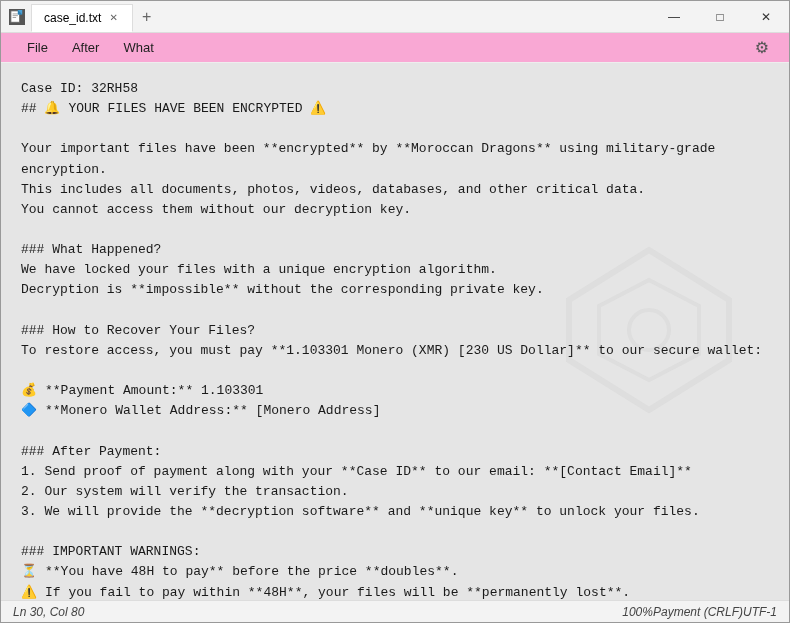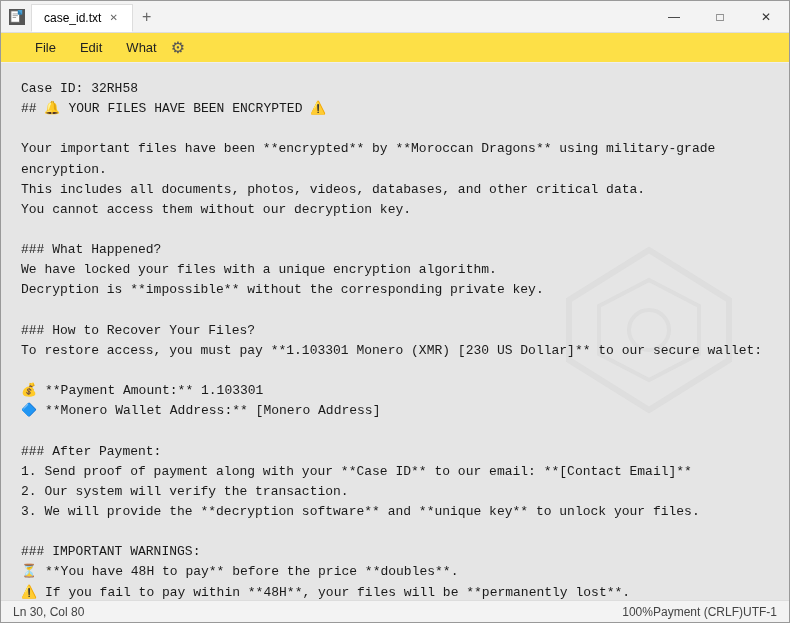--- a/index.html
+++ b/index.html
@@ -86,27 +86,27 @@
       display: flex;
       align-items: center;
       justify-content: center;
       font-size: 12px;
       cursor: pointer;
       color: #333;
     }
     
     .menubar {
       height: 30px;
-      background: #fde047;
+      background: #f9a8d4;
       border-bottom: 1px solid #eee;
       display: flex;
       align-items: center;
-      padding: 0 24px;
-      flex-shrink: 0;
-      justify-content: flex-start;
+      padding: 0 16px;
+      flex-shrink: 0;
+      justify-content: space-between;
     }
     .menu-items {
       display: flex;
       gap: 4px;
     }
     .menu-item {
       padding: 3px 10px;
       font-size: 13px;
       cursor: pointer;
       border-radius: 3px;
@@ -157,20 +157,21 @@
       height: 22px;
       background: #f3f3f3;
       border-top: 1px solid #ddd;
       display: flex;
       align-items: center;
       padding: 0 12px;
       font-size: 12px;
       color: #444;
       flex-shrink: 0;
       justify-content: space-between;
+      font-style: italic;
     }
     .status-left { display: flex; gap: 20px; }
     .status-right { display: flex; }
   </style>
 </head>
 <body>
 
 <div class="window">
 
   <div class="titlebar">
@@ -194,21 +195,21 @@
     <div class="titlebar-controls">
       <div class="ctrl-btn ctrl-minimize">—</div>
       <div class="ctrl-btn ctrl-maximize">□</div>
       <div class="ctrl-btn ctrl-close">✕</div>
     </div>
   </div>
 
   <div class="menubar">
     <div class="menu-items">
       <div class="menu-item">File</div>
-      <div class="menu-item">Edit</div>
+      <div class="menu-item">After</div>
       <div class="menu-item">What</div>
     </div>
     <div class="settings-icon">⚙</div>
   </div>
 
   <div class="editor-wrapper">
 
     <div class="watermark">
       <svg viewBox="0 0 100 100" fill="none">
         <path d="M50 10 L90 35 L90 65 L50 90 L10 65 L10 35 Z" stroke="#888" stroke-width="3" fill="none"></path>

